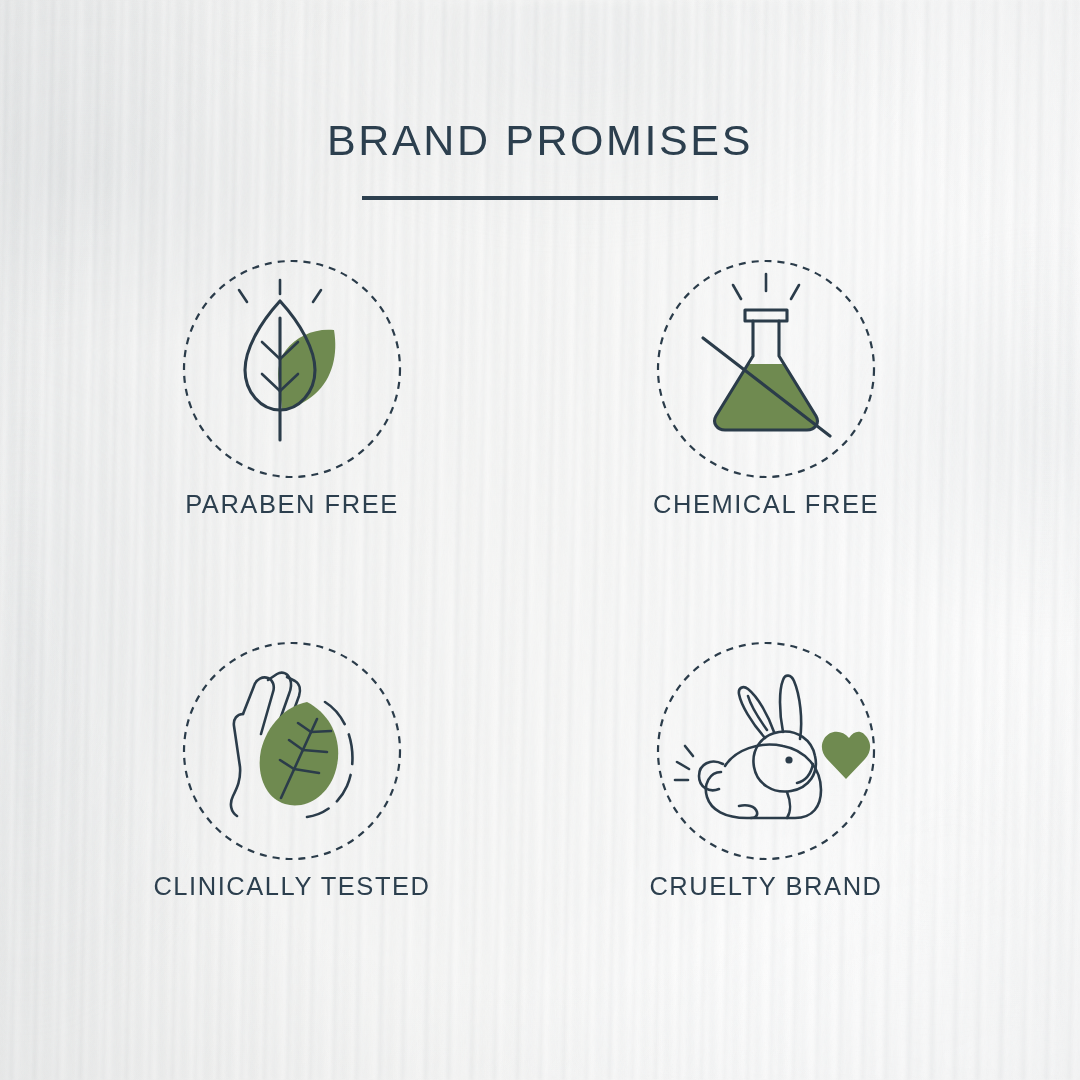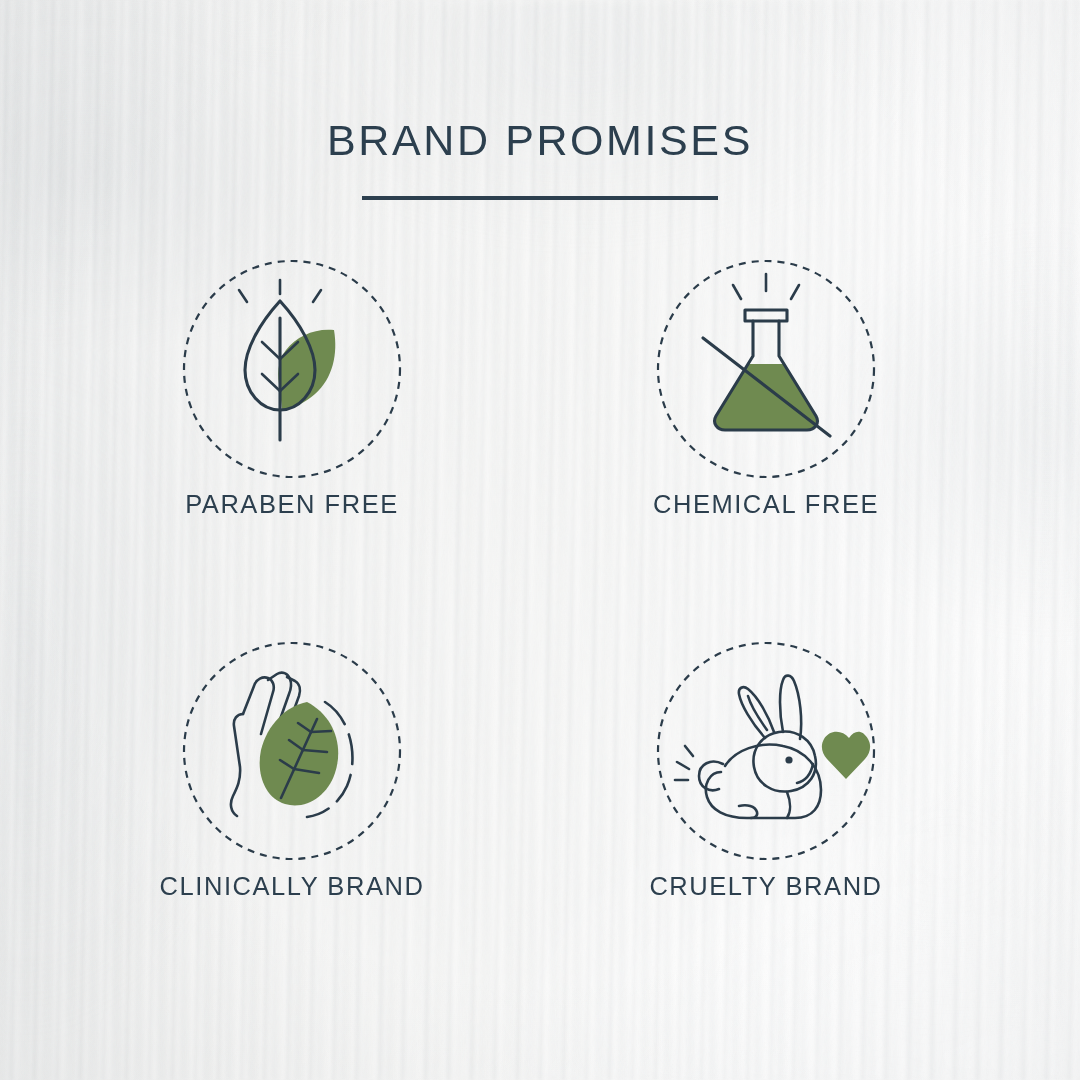--- a/index.html
+++ b/index.html
@@ -246,21 +246,21 @@
               <path class="ln-thin" d="M130 92 L117 83"></path>
               <path class="ln-thin" d="M122 110 L146 112"></path>
               <path class="ln-thin" d="M122 110 L108 100"></path>
               <path class="ln-thin" d="M113 129 L138 133"></path>
               <path class="ln-thin" d="M113 129 L99 120"></path>
 
               <path class="ln-thin" style="stroke-dasharray:30 11" d="M144 62 C170 78 178 118 166 146 C158 164 142 175 126 177"></path>
             </g>
           </svg>
         </div>
-        <div class="label">CLINICALLY BRAND</div>
+        <div class="label">CLINICALLY TESTED</div>
       </div>
 
       <div class="cell cell-3">
         <div class="badge">
           <svg viewBox="0 0 222 222" xmlns="http://www.w3.org/2000/svg">
             <circle class="dash-ring" cx="111" cy="111" r="108"></circle>
             <g>
 
               <path class="ln-thin" d="M66 132 C55 132 48 144 52 157 C56 170 70 178 92 178
                        L140 178 C158 178 166 166 166 150 C166 128 150 110 128 106

